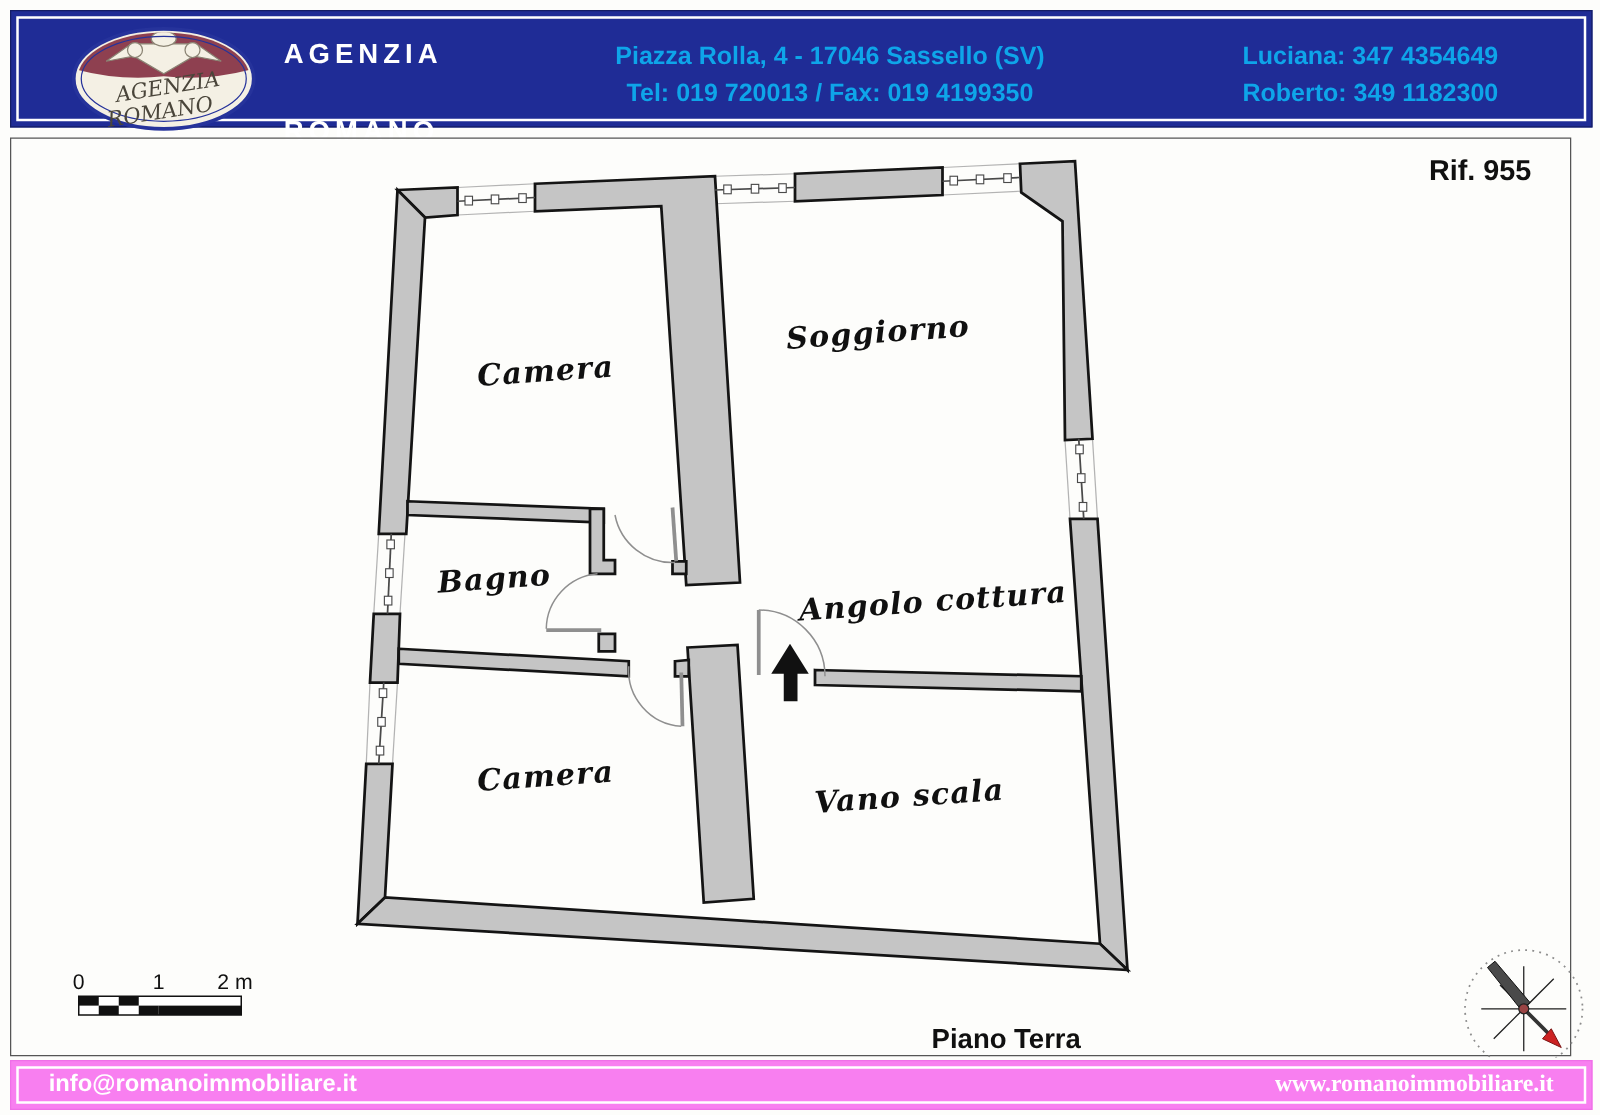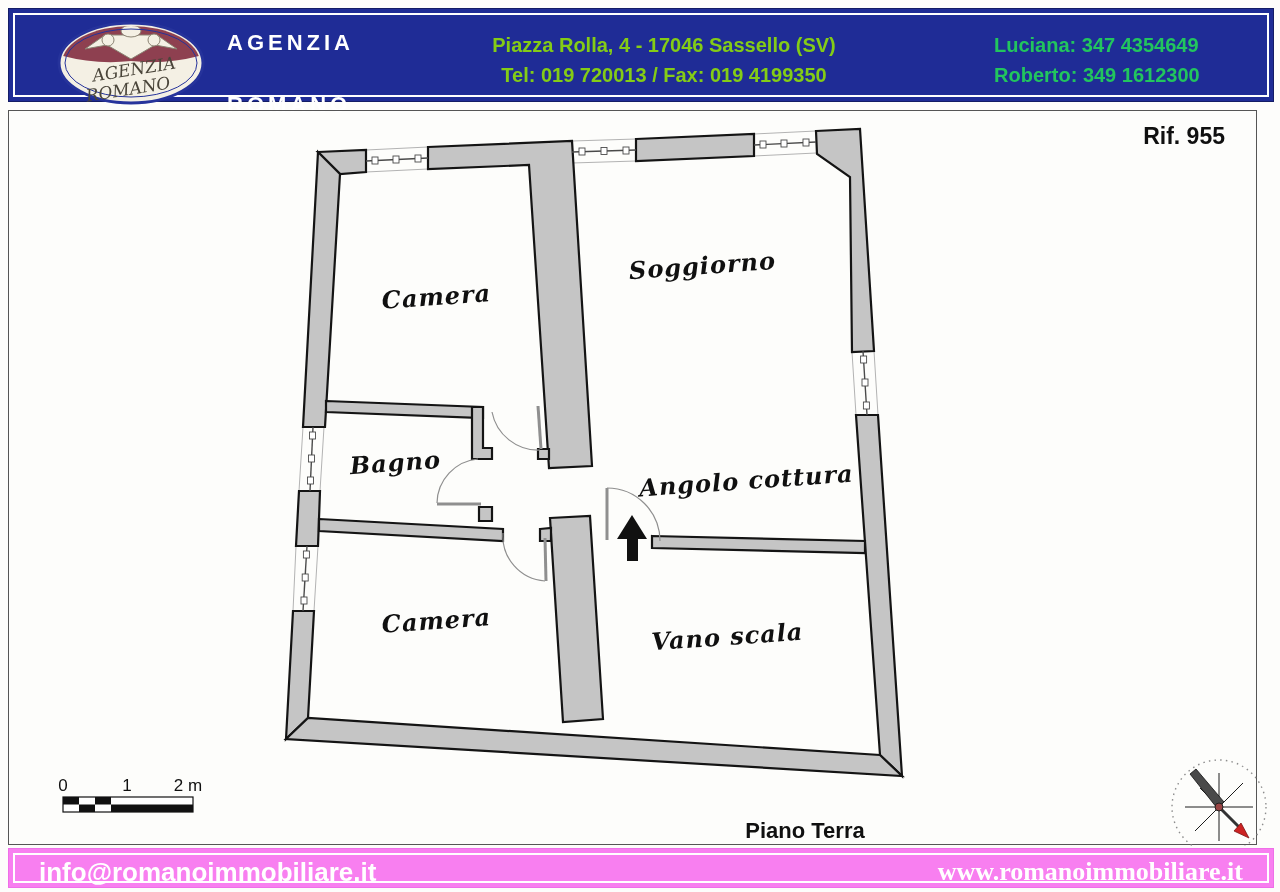--- a/index.html
+++ b/index.html
@@ -10,27 +10,27 @@
   .band{position:absolute;left:8px;width:1264px;}
   .band-inner{position:absolute;inset:4px;border:2px solid #ffffff;pointer-events:none;}
   .header{top:8px;height:92px;background:#1f2c96;border:1px solid #141d66;}
   .footer{top:848px;height:38px;background:#f87ff0;border:1px solid #ef6fe8;}
   .agency-name{
     position:absolute;left:218px;top:18px;color:#fff;font-weight:bold;
     font-size:22px;letter-spacing:4px;line-height:31px;white-space:pre;
   }
   .address{
     position:absolute;left:400px;top:21px;width:510px;text-align:center;
-    color:#84cc16;font-weight:bold;font-size:20px;line-height:30px;
+    color:#0ea5e9;font-weight:bold;font-size:20px;line-height:30px;
   }
   .contacts{
     position:absolute;left:985px;top:21px;width:270px;text-align:left;
-    color:#22c55e;font-weight:bold;font-size:20px;line-height:30px;
-  }
-  .footer-text{position:absolute;top:8px;color:#fff;font-weight:bold;font-size:26px;}
+    color:#0ea5e9;font-weight:bold;font-size:20px;line-height:30px;
+  }
+  .footer-text{position:absolute;top:8px;color:#fff;font-weight:bold;font-size:19px;}
   .footer-email{left:30px;}
   .footer-site{right:30px;font-family:Liberation Serif, serif;}
   .logo-wrap{position:absolute;left:42px;top:10px;}
   svg text{user-select:none;}
   .wall{fill:#c5c5c5;stroke:#141414;stroke-width:2.2;stroke-linejoin:miter;}
   .face{stroke:#b3b3b3;stroke-width:1;fill:none;}
   .win-line{stroke:#4a4a4a;stroke-width:1.4;fill:none;}
   .win-sq{fill:#ffffff;stroke:#4a4a4a;stroke-width:0.9;}
   .door-arc{stroke:#8f8f8f;stroke-width:1.2;fill:none;}
   .door-leaf{stroke:#8f8f8f;stroke-width:3;fill:none;}
@@ -70,21 +70,21 @@
   <div class="agency-name"><span>AGENZIA</span><br>
 <span>ROMANO</span></div>
 
   <div class="address">
     <div>Piazza Rolla, 4 - 17046 Sassello (SV)</div>
     <div>Tel: 019 720013 / Fax: 019 4199350</div>
   </div>
 
   <div class="contacts">
     <div>Luciana: 347 4354649</div>
-    <div>Roberto: 349 1612300</div>
+    <div>Roberto: 349 1182300</div>
   </div>
 </div>
 
 <svg width="1280" height="740" viewBox="0 106 1280 740" style="position:absolute;left:0;top:106px;">
 
   <rect x="8.5" y="110.5" width="1248" height="734" fill="none" stroke="#555" stroke-width="1"></rect>
 
   <text x="1225" y="144" text-anchor="end" class="plain-label" font-size="23" font-weight="bold">Rif. 955</text>
 
   <g>

